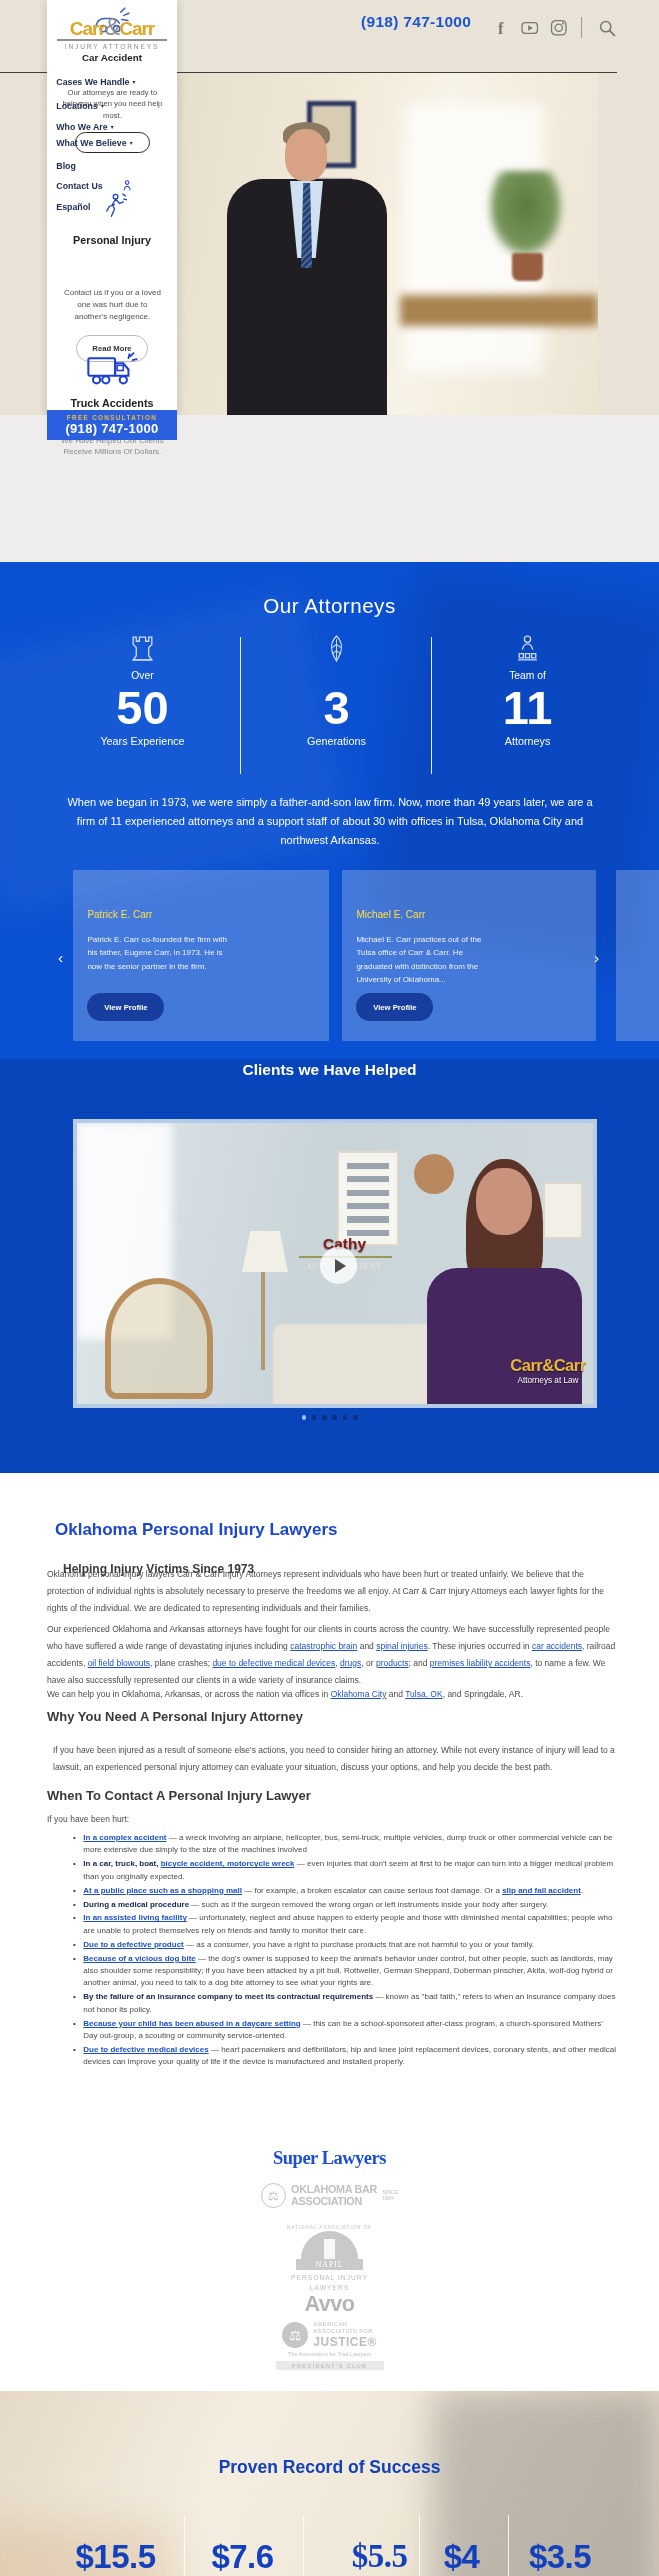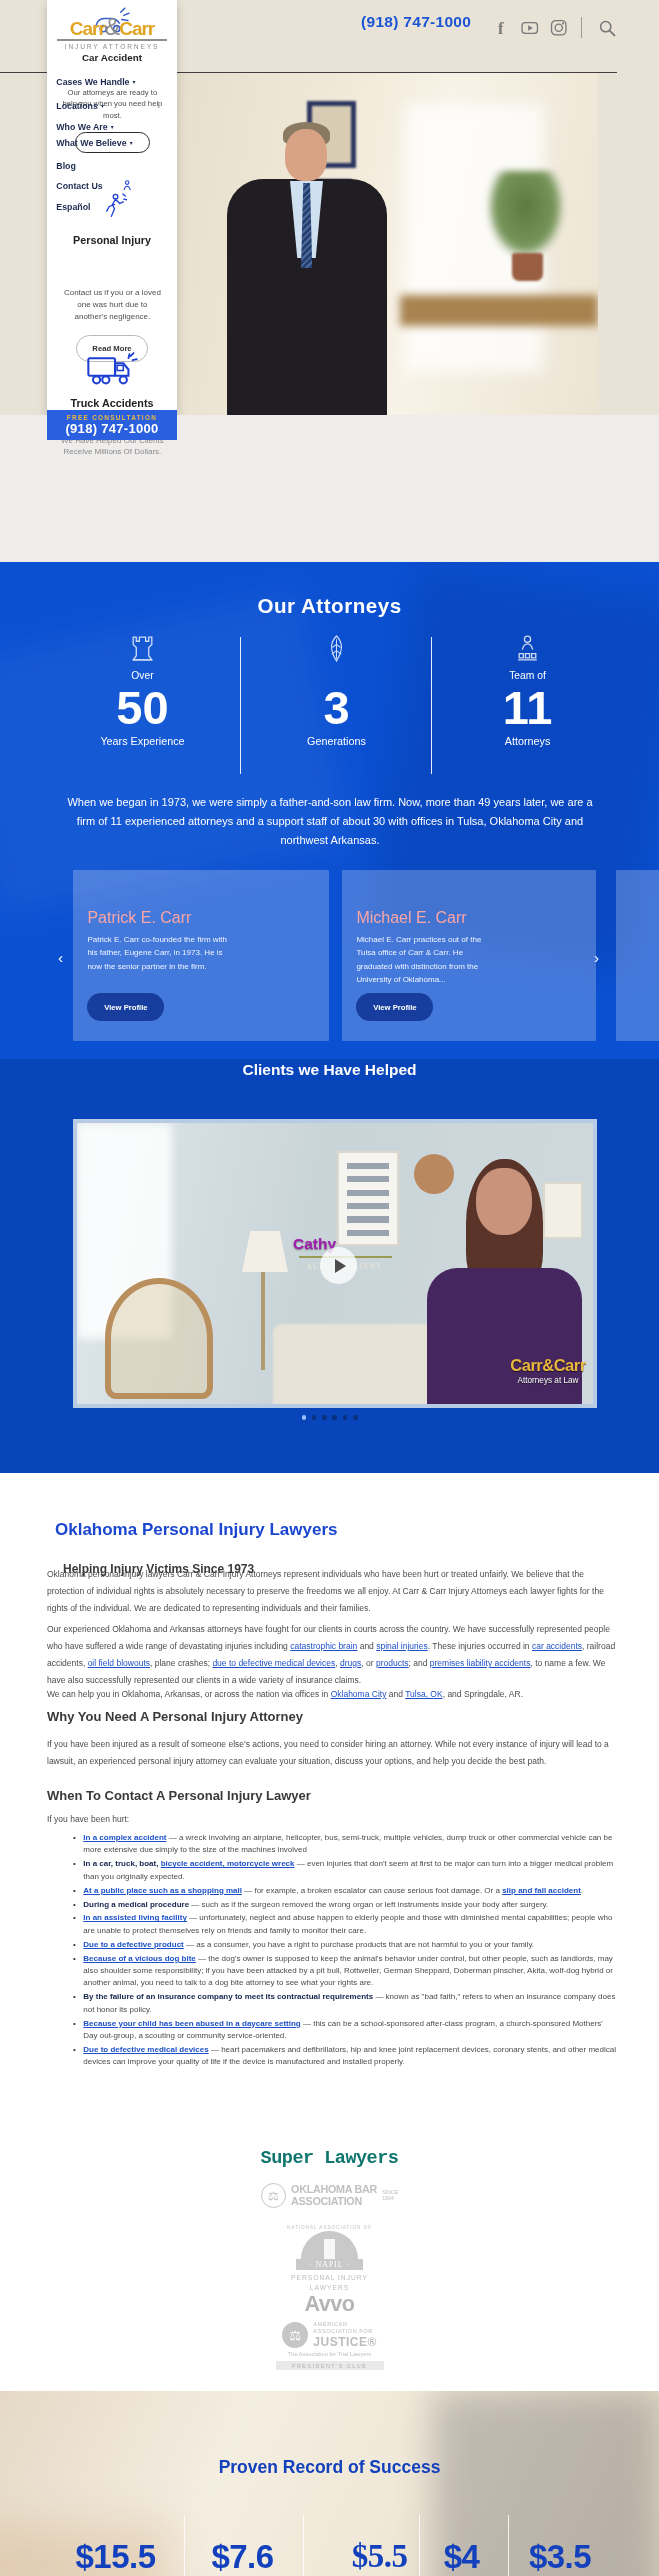--- a/index.html
+++ b/index.html
@@ -50,51 +50,51 @@
   .consult-bar .free{font-size:6.4px;font-weight:800;letter-spacing:1.3px;color:#edb93d;margin-top:3.6px;}
   .consult-bar .cphone{font-size:13px;font-weight:800;color:#ffffff;letter-spacing:0.3px;margin-top:0.5px;}
   .helped-p{position:absolute;left:13.4px;top:435px;width:104px;text-align:center;font-size:8px;line-height:11.3px;color:#8a8a8a;z-index:3;}
   .hero-dots{position:absolute;left:0;top:469px;width:100%;display:flex;justify-content:center;gap:4.6px;align-items:center;}
   .gray-band{left:0;top:415px;width:659px;height:147px;background:#efedec;}
   
   .bluesec{left:0;top:562px;width:659px;height:911px;background:#0a50d2;overflow:hidden;}
   .bluesec .deco1{position:absolute;left:-31px;top:62px;width:361px;height:258px;background:rgba(255,255,255,.05);transform:rotate(-12deg);filter:blur(15.5px);}
   .bluesec .deco2{position:absolute;left:392px;top:20.6px;width:268px;height:371px;background:rgba(0,0,40,.10);transform:rotate(8deg);filter:blur(18.5px);}
   .darker{position:absolute;left:0;top:497px;width:659px;height:414px;background:rgba(3,14,66,.16);}
-  .bs-title{position:absolute;left:0;top:32px;width:100%;text-align:center;font-size:20.6px;font-weight:700;color:#ffffff;letter-spacing:0.5px;}
+  .bs-title{position:absolute;left:0;top:32px;width:100%;text-align:center;font-size:20.6px;font-weight:400;color:#ffffff;letter-spacing:0.5px;}
   .stat{position:absolute;top:72px;width:185px;text-align:center;color:#ffffff;}
   .stat .s-ic{opacity:.8;}
   .stat .pre{font-size:10.3px;font-weight:400;margin-top:7.2px;min-height:12.4px;}
   .stat .val{font-size:47px;font-weight:700;line-height:1.05;}
   .stat .lbl{font-size:10.8px;font-weight:400;margin-top:3.1px;}
   .stat-div{position:absolute;top:75px;width:0.5px;height:137px;background:rgba(255,255,255,.9);}
   .bs-para{position:absolute;left:57px;top:231px;width:546px;text-align:center;font-size:11px;line-height:19px;color:#ffffff;font-weight:300;}
   .atty-card{position:absolute;top:308px;height:171px;background:rgba(255,255,255,.24);border-radius:1px;}
-  .atty-card .nm{position:absolute;left:14.4px;top:39px;font-size:16px;font-weight:400;color:#fca5a5;}
+  .atty-card .nm{position:absolute;left:14.4px;top:39px;font-size:10px;font-weight:400;color:#fde047;}
   .atty-card .bio{position:absolute;left:14.4px;top:63px;width:140px;font-size:8px;line-height:13.4px;color:#f0f4ff;}
   .vp-btn{position:absolute;left:14.4px;top:123px;width:77px;height:28px;background:#173e9e;border-radius:14px;
           display:flex;align-items:center;justify-content:center;font-size:7.7px;font-weight:700;color:#ffffff;}
   .car-arrow{position:absolute;font-size:15.5px;color:#ffffff;font-weight:400;}
   .clients-h{position:absolute;left:0;top:499px;width:100%;text-align:center;font-size:15.5px;font-weight:800;color:#ffffff;}
   
   .video{position:absolute;left:73px;top:557px;width:524px;height:289px;border:4.1px solid rgba(160,190,240,.45);overflow:hidden;background:#cdd6da;}
   .vid-bg{position:absolute;inset:0;background:linear-gradient(100deg,#dfe7ea 0%,#c9d4d9 45%,#cfd9dd 100%);}
   .v-window{position:absolute;left:0;top:0;width:95px;height:216px;background:rgba(255,255,255,.85);filter:blur(4.1px);}
   .v-lamp{position:absolute;left:165px;top:108px;width:46px;height:41px;background:#f2efe6;clip-path:polygon(18% 0,82% 0,100% 100%,0 100%);filter:blur(0.5px);}
   .v-lampleg{position:absolute;left:184px;top:149px;width:4.1px;height:98px;background:#b09a6e;}
   .v-wicker{position:absolute;left:28px;top:155px;width:108px;height:121px;border:6.2px solid #b98f5d;border-radius:50% 50% 10% 10%;background:rgba(222,205,170,.5);filter:blur(0.5px);}
   .v-frame1{position:absolute;left:260px;top:28px;width:62px;height:95px;background:#f6f4ee;border:2.1px solid #ddd8cc;}
   .v-frame1 .art{position:absolute;inset:8.2px;background:repeating-linear-gradient(0deg,#9aa4ae 0 6.2px,#f6f4ee 6.2px 13.4px);}
   .v-mirror{position:absolute;left:337px;top:31px;width:40px;height:40px;border-radius:50%;background:#b9885f;}
   .v-frame2{position:absolute;left:466px;top:59px;width:40px;height:57px;background:#f2efe7;border:2.1px solid #ddd8cc;}
   .v-sofa{position:absolute;left:196px;top:201px;width:165px;height:88px;background:#e7e3d8;border-radius:9.3px;filter:blur(1px);}
   .v-woman-hair{position:absolute;left:389px;top:36px;width:77px;height:134px;background:#5a3428;border-radius:48% 48% 30% 30%;}
   .v-woman-head{position:absolute;left:399px;top:45px;width:56px;height:67px;background:#c8927b;border-radius:46%;}
   .v-woman-body{position:absolute;left:350px;top:145px;width:155px;height:143px;background:#45265e;border-radius:31px 31px 0 0;}
-  .v-name{position:absolute;left:216px;top:112px;width:103px;font-size:15.5px;font-weight:700;color:#a21caf;text-shadow:0 0.5px 1.5px rgba(0,0,0,.5);}
+  .v-name{position:absolute;left:216px;top:112px;width:103px;text-align:center;font-size:15.5px;font-weight:700;color:#7f1d1d;text-shadow:0 0.5px 1.5px rgba(0,0,0,.5);}
   .v-name-ul{position:absolute;left:222px;top:133px;width:93px;height:1.5px;background:#9a9a55;}
   .v-cap{position:absolute;left:211px;top:140px;width:113px;text-align:center;font-family:"Liberation Serif","DejaVu Serif",serif;font-size:7.2px;letter-spacing:1.5px;color:#efe9d6;}
   .v-play{position:absolute;left:243px;top:124px;width:37px;height:37px;border-radius:50%;background:rgba(255,255,255,.78);display:flex;align-items:center;justify-content:center;}
   .v-play .tri{width:0;height:0;border-left:11.3px solid #4c4c4c;border-top:7.2px solid transparent;border-bottom:7.2px solid transparent;margin-left:3.1px;}
   .v-brand{position:absolute;left:422px;top:233px;width:98px;text-align:center;font-size:16.5px;font-weight:800;letter-spacing:-0.5px;color:#e8b73c;text-shadow:0 0.5px 1px rgba(0,0,0,.6);}
   .v-brand-sub{position:absolute;left:422px;top:253px;width:98px;text-align:center;font-size:8.2px;color:#ffffff;text-shadow:0 0.5px 1px rgba(0,0,0,.6);}
   .vid-dots{position:absolute;left:0;top:853px;width:100%;display:flex;justify-content:center;gap:5.7px;}
   
   .h1{left:47px;top:1512px;font-size:17px;font-weight:800;color:#1b46cf;}
   .h2{left:47px;top:1546px;font-size:12px;font-weight:800;color:#3a3a3a;}
@@ -102,21 +102,21 @@
   .h3b{left:47px;top:1788px;font-size:13px;font-weight:800;color:#3a3a3a;}
   .para{left:47px;width:569px;font-size:8.5px;line-height:17px;color:#4c4c4c;}
   .tlink{color:#1d50c8;text-decoration:underline;}
   .bullets{left:72px;top:1832px;width:547px;}
   .bullets .bi{position:relative;padding-left:11.3px;font-size:8px;line-height:12.4px;color:#4c4c4c;margin-bottom:1.5px;}
   .bullets .bi:before{content:"•";position:absolute;left:1px;top:0;color:#333;}
   .blead{font-weight:800;color:#16244e;}
   .blink{font-weight:800;color:#1d50c8;text-decoration:underline;}
   
   .badge{left:0;width:659px;text-align:center;color:#b9b9b9;}
-  .b-serif{font-family:Liberation Mono, monospace;font-size:18.5px;font-weight:700;letter-spacing:-0.5px;color:#0f766e;}
+  .b-serif{font-family:Liberation Serif, serif;font-size:18.5px;font-weight:700;letter-spacing:-0.5px;color:#1d4ed8;}
   .oba{display:inline-flex;align-items:center;gap:5.2px;color:#c0c0c0;}
   .oba .seal{width:25px;height:25px;border:1.3px solid #c4c4c4;border-radius:50%;display:flex;align-items:center;justify-content:center;font-size:12.4px;color:#c4c4c4;}
   .oba .t{font-size:10.8px;font-weight:800;letter-spacing:-0.3px;line-height:1.05;text-align:left;}
   .oba .since{font-size:5.2px;line-height:1.1;text-align:left;}
   .napil .arch{width:57px;height:28px;background:#c9c9c9;border-radius:57px 57px 0 0;margin:0 auto;position:relative;}
   .napil .col{position:absolute;left:23px;top:8.2px;width:11.3px;height:20px;background:#ffffff;opacity:.85;}
   .napil .bar{width:67px;margin:0 auto;background:#c9c9c9;color:#ffffff;font-size:7.7px;letter-spacing:1px;padding:1px 0;font-family:"Liberation Serif","DejaVu Serif",serif;}
   .napil .sub{font-size:6.7px;letter-spacing:1px;color:#bdbdbd;margin-top:2.6px;line-height:1.5;}
   .napil .arc-t{font-size:4.6px;letter-spacing:1px;color:#c2c2c2;margin-bottom:1px;}
   .avvo{font-size:21.6px;font-weight:800;color:#b5b5b5;letter-spacing:-0.5px;}
@@ -354,21 +354,21 @@
         <span style="display: inline-block; border-radius: 50%; width: 4.6px; height: 4.6px; background: rgb(10, 47, 125);"></span>
       </div>
   </div>
 
   <h1 class="abs h1" style="margin:8px;">Oklahoma Personal Injury Lawyers</h1>
   <h2 class="abs h2" style="margin:16px;">Helping Injury Victims Since 1973</h2>
   <p class="abs para" style="top:1566px;margin:0;">Oklahoma personal injury lawyers Carr &amp; Carr Injury Attorneys represent individuals who have been hurt or treated unfairly. We believe that the protection of individual rights is absolutely necessary to preserve the freedoms we all enjoy. At Carr &amp; Carr Injury Attorneys each lawyer fights for the rights of the individual. We are dedicated to representing individuals and their families.</p>
   <p class="abs para" style="top:1621px;margin:0;"><span>Our experienced Oklahoma and Arkansas attorneys have fought for our clients in courts across the country. We have successfully represented people who have suffered a wide range of devastating injuries including </span><a class="tlink">catastrophic brain</a><span> and </span><a class="tlink">spinal injuries</a><span>. These injuries occurred in </span><a class="tlink">car accidents</a><span>, railroad accidents, </span><a class="tlink">oil field blowouts</a><span>, plane crashes; </span><a class="tlink">due to defective medical devices</a><span>, </span><a class="tlink">drugs</a><span>, or </span><a class="tlink">products</a><span>; and </span><a class="tlink">premises liability accidents</a><span>, to name a few. We have also successfully represented our clients in a wide variety of insurance claims.</span></p>
   <p class="abs para" style="top:1686px;margin:0;"><span>We can help you in Oklahoma, Arkansas, or across the nation via offices in </span><a class="tlink">Oklahoma City</a><span> and </span><a class="tlink">Tulsa, OK</a><span>, and Springdale, AR.</span></p>
   <h3 class="abs h3a" style="margin:0;">Why You Need A Personal Injury Attorney</h3>
-  <p class="abs para" style="top:1736px;margin:0;">If you have been injured as a result of someone else's actions, you need to consider hiring an attorney.  While not every instance of injury will lead to a lawsuit, an experienced personal injury attorney can evaluate your situation, discuss your options, and help you decide the best path.</p>
+  <p class="abs para" style="top:1736px;margin:6px;">If you have been injured as a result of someone else's actions, you need to consider hiring an attorney.  While not every instance of injury will lead to a lawsuit, an experienced personal injury attorney can evaluate your situation, discuss your options, and help you decide the best path.</p>
   <h3 class="abs h3b" style="margin:0;">When To Contact A Personal Injury Lawyer</h3>
   <p class="abs para" style="top:1811px;margin:0;">If you have been hurt:</p>
   <div class="abs bullets" id="bullet-list">
       <div class="bi">
     <span class="blink">In a complex accident</span><span> — a wreck involving an airplane, helicopter, bus, semi-truck, multiple vehicles, dump truck or other commercial vehicle can be more extensive due simply to the size of the machines involved</span>
   </div>
       <div class="bi">
     <span class="blead">In a car, truck, boat, </span><span class="blink">bicycle accident, motorcycle wreck</span><span> — even injuries that don't seem at first to be major can turn into a bigger medical problem than you originally expected.</span>
   </div>
       <div class="bi">

